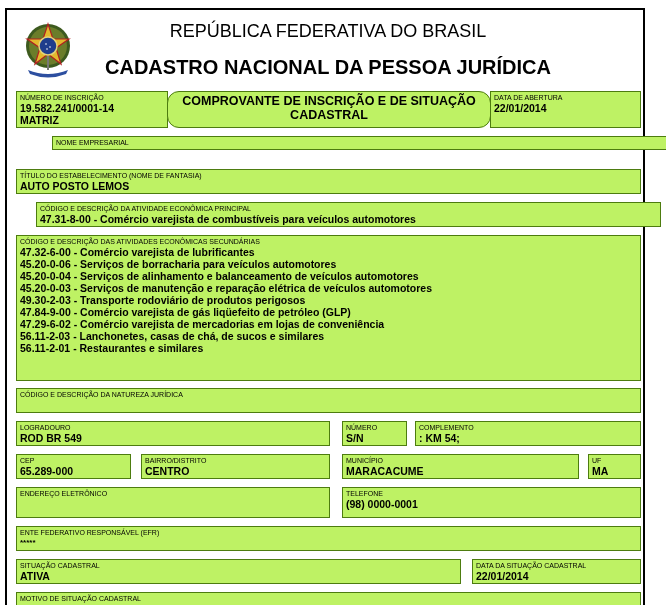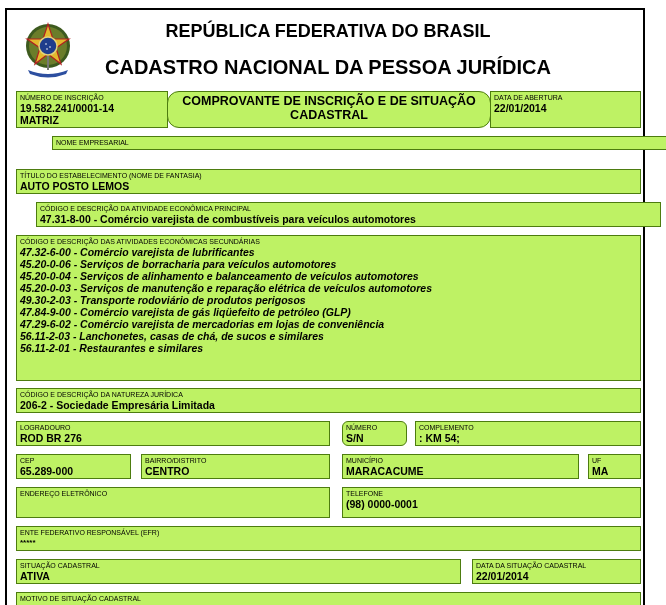--- a/index.html
+++ b/index.html
@@ -1,25 +1,25 @@
 <!DOCTYPE html>
 <html><head>
 <meta charset="utf-8">
 <style>
   html, body { margin: 0; padding: 0; background: #ffffff; }
   body { width: 666px; height: 605px; position: relative; overflow: hidden; font-family: "Liberation Sans", sans-serif; color: #000; }
   .frame { position: absolute; left: 5px; top: 8px; width: 640px; height: 610px; border: 2px solid #000; border-bottom: none; box-sizing: border-box; }
   .emblem { position: absolute; left: 22px; top: 20px; width: 52px; height: 60px; }
-  .title1 { position: absolute; left: 0; width: 656px; top: 21px; text-align: center; font-weight: bold; font-size: 18px; padding-left: 0; }
+  .title1 { position: absolute; left: 0; width: 656px; top: 21px; text-align: center; font-weight: normal; font-size: 18px; padding-left: 0; }
   .title2 { position: absolute; left: 0; width: 656px; top: 56px; text-align: center; font-weight: bold; font-size: 20px; }
   .box { position: absolute; border: 1px solid #4d7c0f; box-sizing: border-box; background: #bef264; overflow: hidden; }
   .lbl { position: absolute; left: 3px; top: 1px; font-size: 7px; line-height: 9px; white-space: nowrap; text-transform: uppercase; }
   .val { position: absolute; left: 3px; top: 10px; font-size: 10.5px; font-weight: bold; line-height: 12px; white-space: nowrap; }
   .val2 { position: absolute; left: 3px; top: 22px; font-size: 10.5px; font-weight: bold; line-height: 12px; white-space: nowrap; }
-  .sec-list { position: absolute; left: 3px; top: 10px; margin: 0; padding: 0; list-style: none; font-style: italic; }
+  .sec-list { position: absolute; left: 3px; top: 10px; margin: 0; padding: 0; list-style: none; }
   .sec-list li { font-size: 10.5px; font-weight: bold; line-height: 12px; white-space: nowrap; }
   .comp { position: absolute; left: 0; right: 0; top: 2px; text-align: center; font-weight: bold; font-size: 12.5px; line-height: 14px; }
   .small-val { position: absolute; left: 3px; top: 11px; font-size: 8px; font-weight: bold; }
 </style>
 </head>
 <body>
 
 <div class="frame"></div>
 
 <div class="emblem">
@@ -80,28 +80,27 @@
     <li>49.30-2-03 - Transporte rodoviário de produtos perigosos</li>
     <li>47.84-9-00 - Comércio varejista de gás liqüefeito de petróleo (GLP)</li>
     <li>47.29-6-02 - Comércio varejista de mercadorias em lojas de conveniência</li>
     <li>56.11-2-03 - Lanchonetes, casas de chá, de sucos e similares</li>
     <li>56.11-2-01 - Restaurantes e similares</li>
   </ul>
 </div>
 
 <div class="box" style="left:16px; top:388px; width:625px; height:25px;">
   <span class="lbl">CÓDIGO E DESCRIÇÃO DA NATUREZA JURÍDICA</span>
-  <span class="val">206-2 - Sociedade Empresária Limitada</span>
 </div>
 
 <div class="box" style="left:16px; top:421px; width:314px; height:25px;">
   <span class="lbl">LOGRADOURO</span>
-  <span class="val">ROD BR 276</span>
+  <span class="val">ROD BR 549</span>
 </div>
-<div class="box" style="left:342px; top:421px; width:65px; height:25px;border-radius:6px;">
+<div class="box" style="left:342px; top:421px; width:65px; height:25px;">
   <span class="lbl">NÚMERO</span>
   <span class="val">S/N</span>
 </div>
 <div class="box" style="left:415px; top:421px; width:226px; height:25px;">
   <span class="lbl">COMPLEMENTO</span>
   <span class="val">: KM 54;</span>
 </div>
 
 <div class="box" style="left:16px; top:454px; width:115px; height:25px;">
   <span class="lbl">CEP</span>

